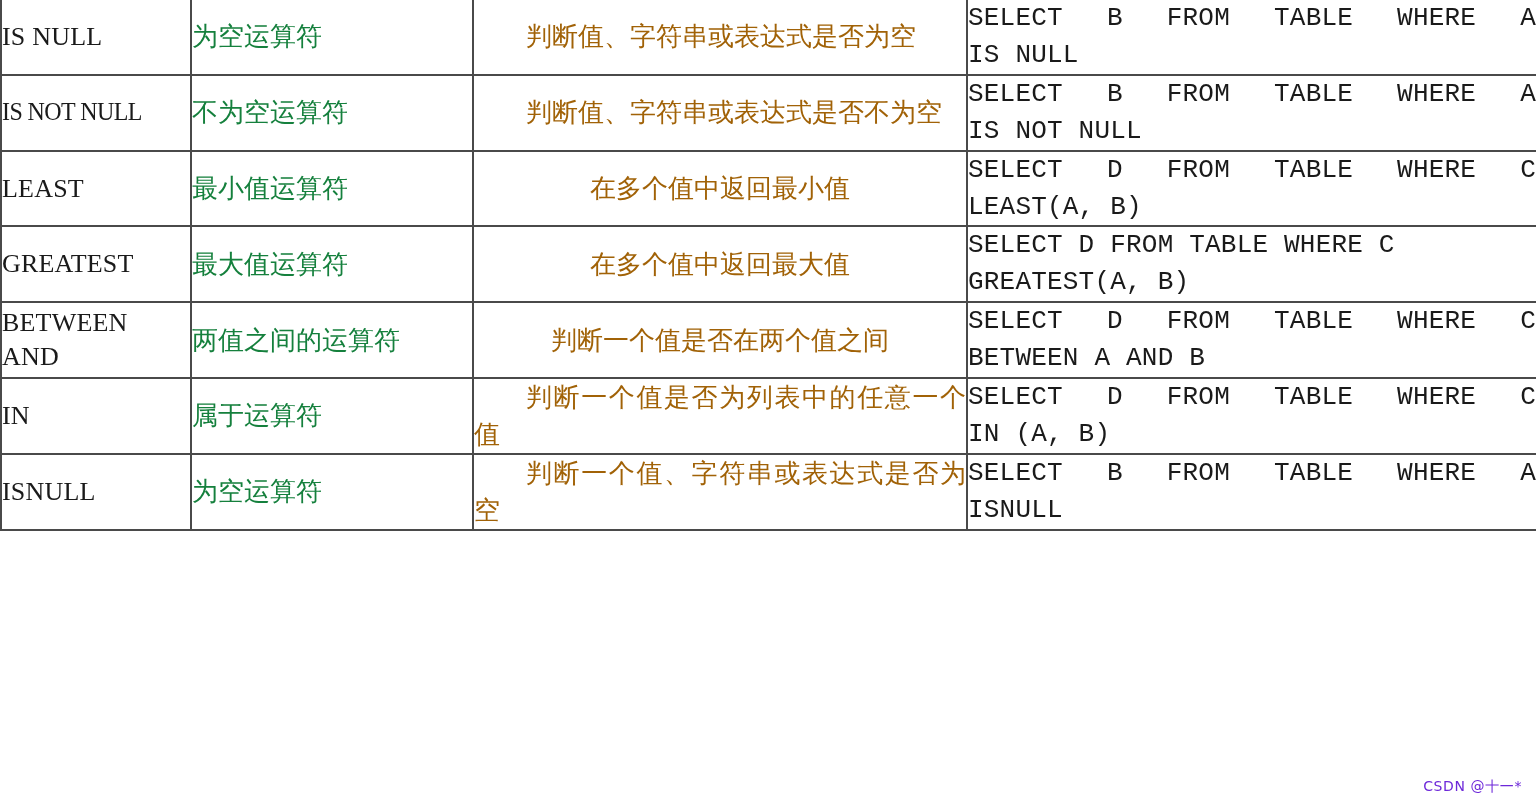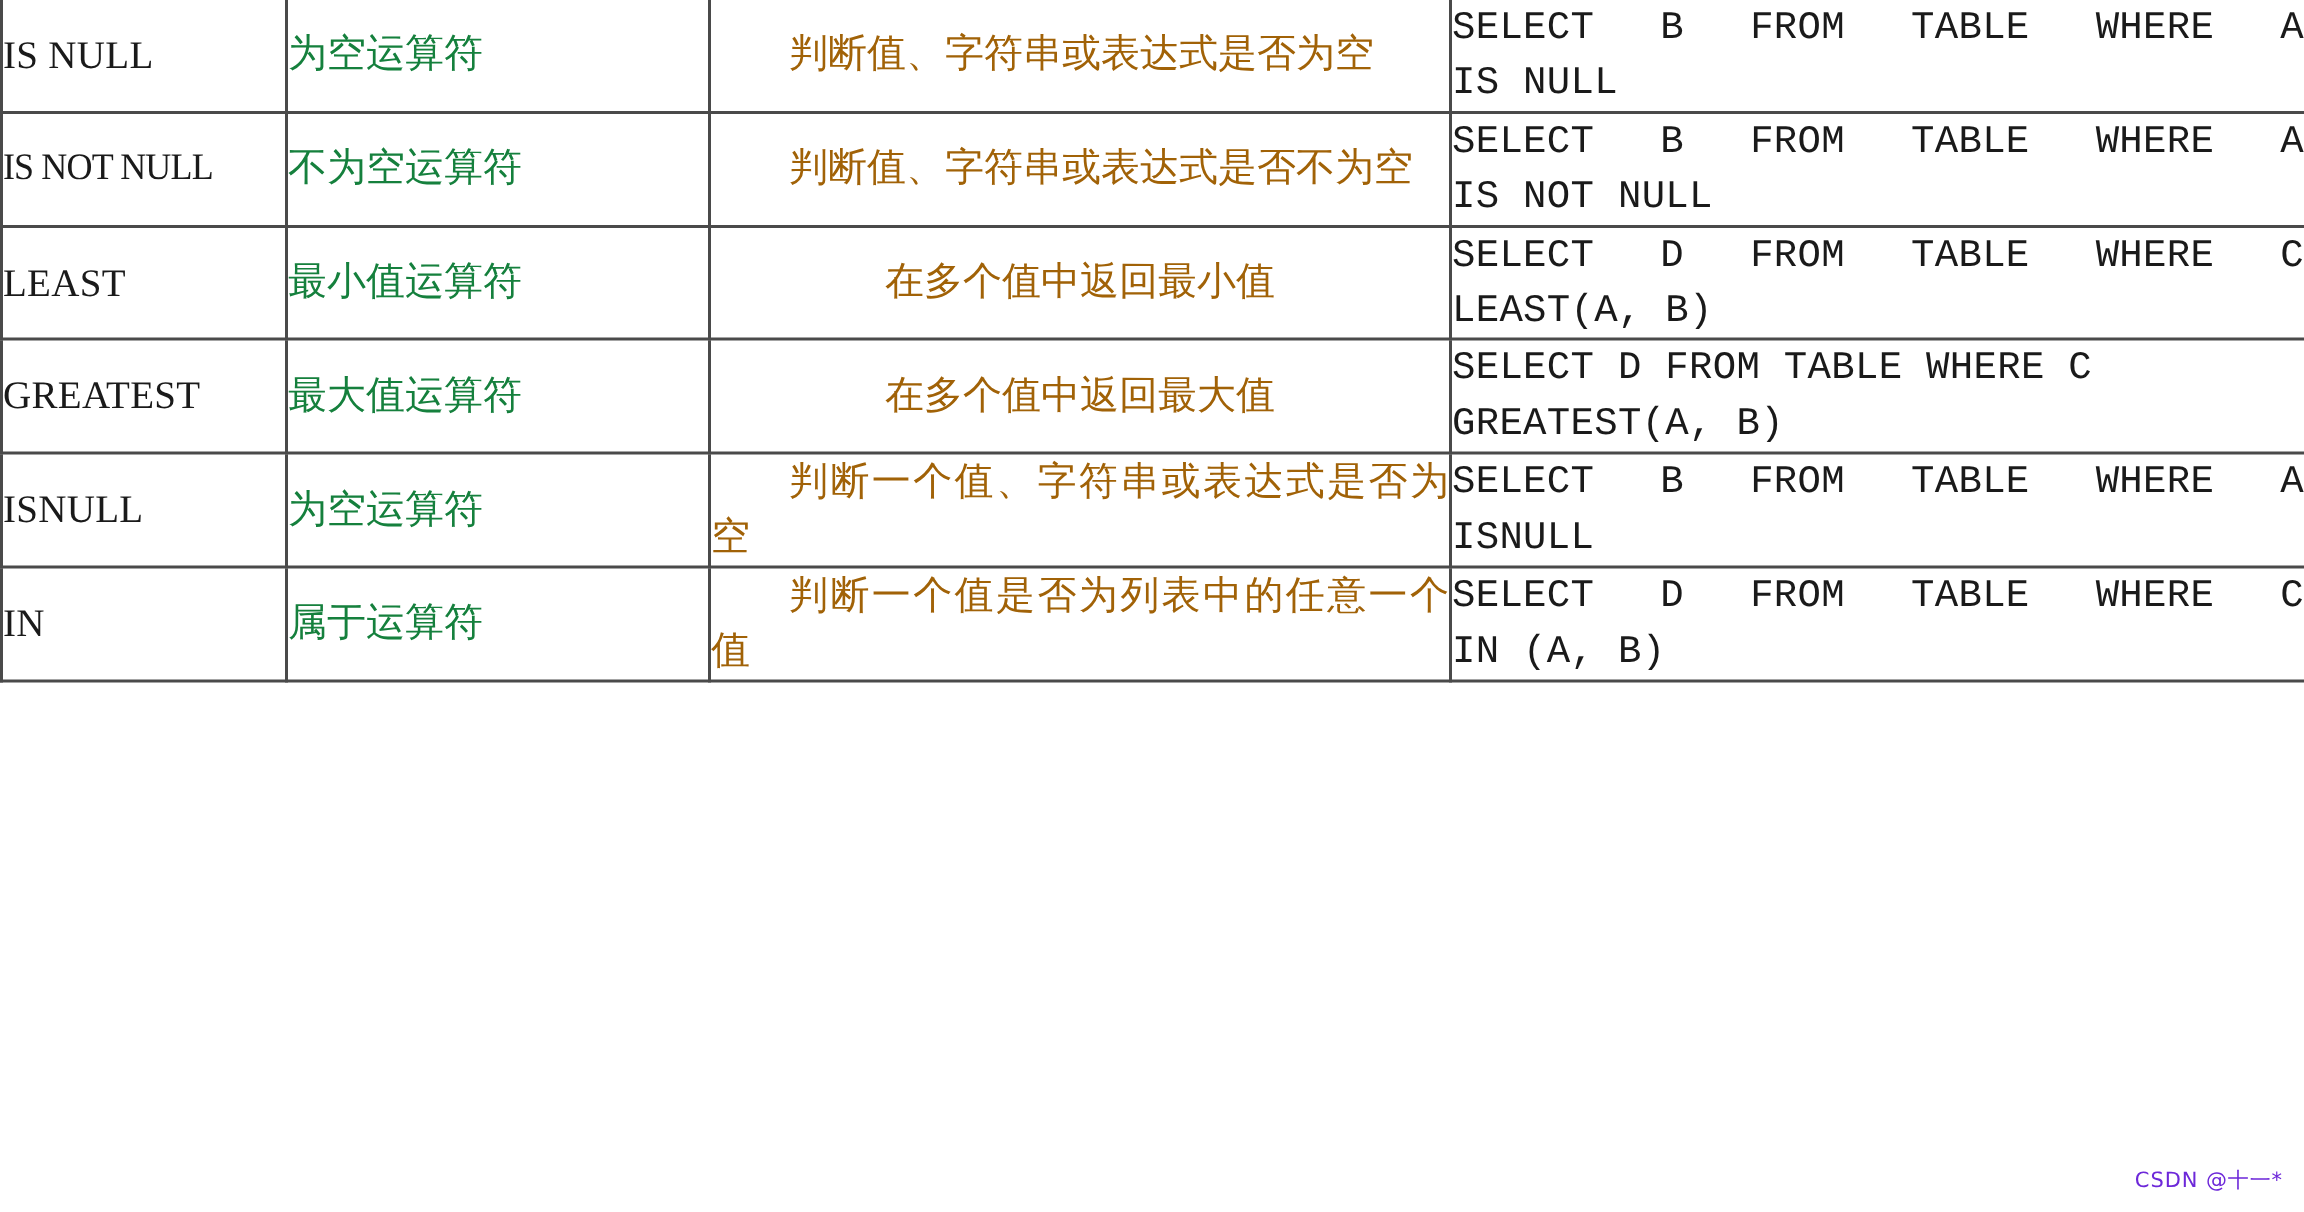--- a/index.html
+++ b/index.html
@@ -147,34 +147,44 @@
         <tr>
           <td class="cell-op">GREATEST</td>
           <td class="cell-name">最大值运算符</td>
           <td class="cell-desc center">在多个值中返回最大值</td>
           <td class="cell-example">
             <span class="ex-l1 nojust">SELECT D FROM TABLE WHERE C</span>
             <span class="ex-l2">GREATEST(A, B)</span>
           </td>
         </tr>
         <tr>
-          <td class="cell-op">ISNULL</td>
-          <td class="cell-name">为空运算符</td>
-          <td class="cell-desc">判断一个值、字符串或表达式是否为空</td>
+          <td class="cell-op">BETWEEN
+AND</td>
+          <td class="cell-name">两值之间的运算符</td>
+          <td class="cell-desc center">判断一个值是否在两个值之间</td>
           <td class="cell-example">
-            <span class="ex-l1">SELECT B FROM TABLE WHERE A</span>
-            <span class="ex-l2">ISNULL</span>
+            <span class="ex-l1">SELECT D FROM TABLE WHERE C</span>
+            <span class="ex-l2">BETWEEN A AND B</span>
           </td>
         </tr>
         <tr>
           <td class="cell-op">IN</td>
           <td class="cell-name">属于运算符</td>
           <td class="cell-desc">判断一个值是否为列表中的任意一个值</td>
           <td class="cell-example">
             <span class="ex-l1">SELECT D FROM TABLE WHERE C</span>
             <span class="ex-l2">IN (A, B)</span>
           </td>
         </tr>
+        <tr>
+          <td class="cell-op">ISNULL</td>
+          <td class="cell-name">为空运算符</td>
+          <td class="cell-desc">判断一个值、字符串或表达式是否为空</td>
+          <td class="cell-example">
+            <span class="ex-l1">SELECT B FROM TABLE WHERE A</span>
+            <span class="ex-l2">ISNULL</span>
+          </td>
+        </tr>
       </tbody>
   </table>
 
   <div class="watermark">CSDN @十一*</div>
 </div>
 
 </body></html>

